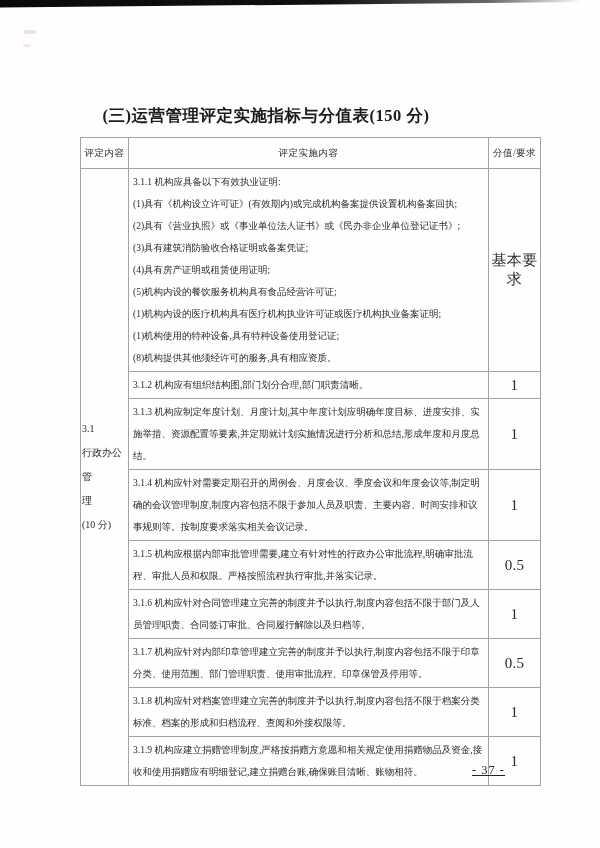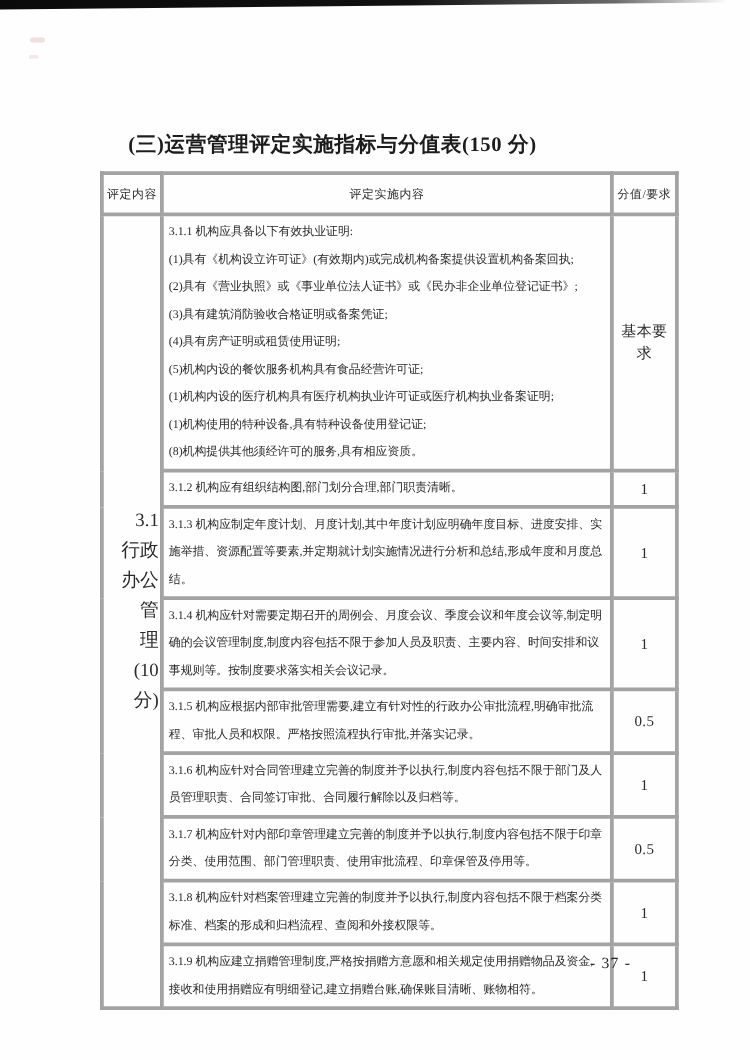--- a/index.html
+++ b/index.html
@@ -25,43 +25,44 @@
     text-align:center;font-weight:bold;font-size:16.5px;
     letter-spacing:.5px;color:#1c1c1c;
   }
 
   .eval-table{
     position:absolute;left:80px;top:137px;width:460px;
     border-collapse:collapse;table-layout:fixed;
     font-size:9.5px;color:#2a2a2a;
   }
   .eval-table th,.eval-table td{
-    border:3px solid #a3a3a3;
+    border:1px solid #a3a3a3;
     vertical-align:middle;
     font-weight:normal;
   }
   .eval-table th{
     height:28px;text-align:center;font-size:9.5px;letter-spacing:.5px;
   }
   .col-cat{width:48px;}
   .col-content{width:360px;}
   .col-value{width:52px;}
 
-  .cat-cell{text-align:right;font-size:15px;}
+  .cat-cell{text-align:left;font-size:10px;}
   .cat-cell div{line-height:24px;}
 
   .content-cell{padding:2px 4px 2px 4px;font-family:Liberation Serif, serif;}
   .content-cell .cline{line-height:22px;white-space:normal;}
 
-  .value-cell{text-align:center;font-size:12px;letter-spacing:.3px;}
+  .value-cell{text-align:center;font-size:15px;letter-spacing:.3px;}
 
   .page-number{
     position:absolute;left:0;top:763px;width:505px;
     text-align:right;font-size:12.5px;color:#222;
     letter-spacing:1px;
+    text-decoration:underline;
   }
 </style>
 </head>
 <body>
 
 <div class="scan-bar"></div>
 <div class="scan-speck speck1"></div>
 <div class="scan-speck speck2"></div>
 
 <div class="doc-title">(三)运营管理评定实施指标与分值表(150 分)</div>

